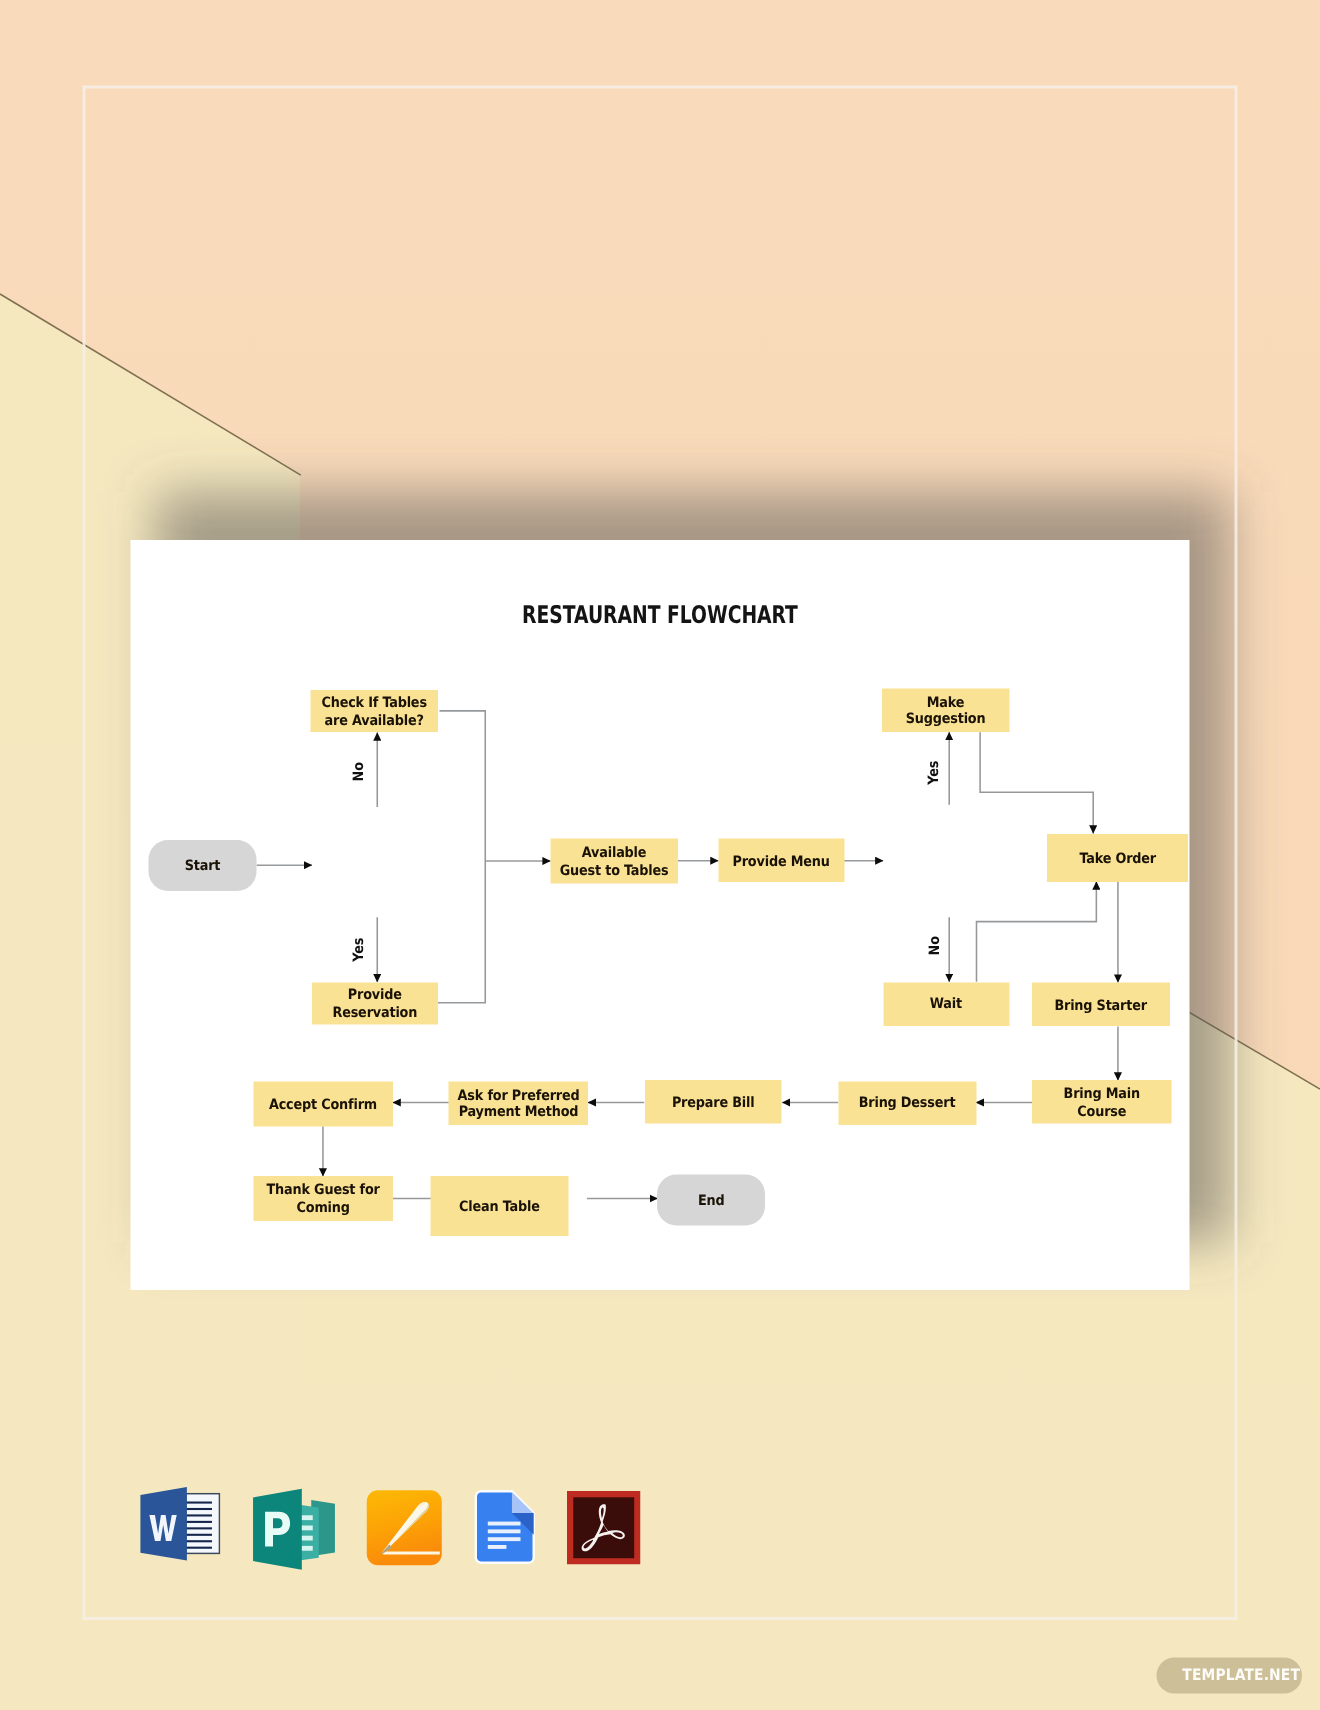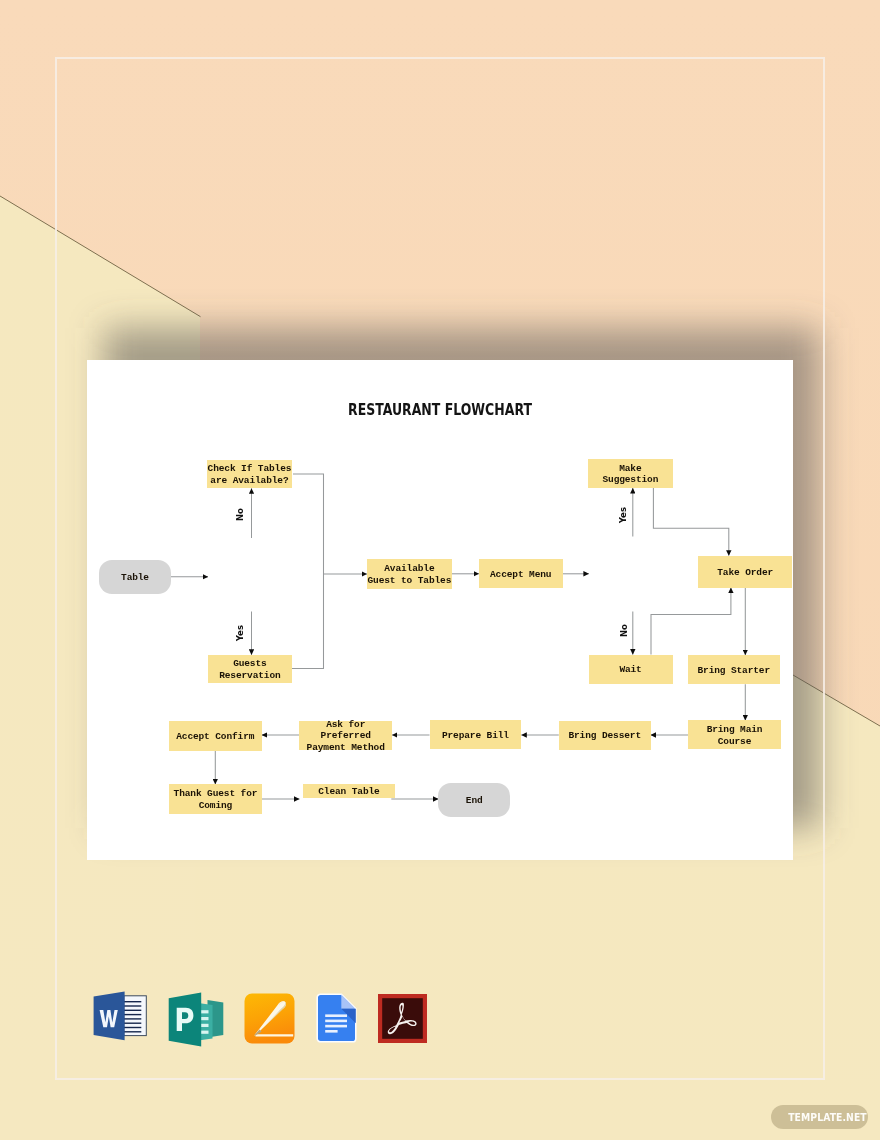--- a/index.html
+++ b/index.html
@@ -4,21 +4,21 @@
 <title>Restaurant Flowchart Template</title>
 <style>
   html,body{margin:0;padding:0;}
   body{width:880px;height:1140px;overflow:hidden;font-family:"DejaVu Sans",sans-serif;font-stretch:condensed;}
   #page{position:relative;width:880px;height:1140px;overflow:hidden;background:#F9D9B8;}
   #bg{position:absolute;inset:0;}
   #frame{position:absolute;left:54.8px;top:56.6px;width:770.4px;height:1023.8px;border:2.3px solid rgba(246,238,230,0.88);box-sizing:border-box;}
   #card{position:absolute;left:87px;top:316px;width:706px;height:500px;background:#fff;margin-top:44px;}
   #chart{position:absolute;inset:0;}
   .ttl{position:absolute;left:0;top:40px;width:706px;text-align:center;font-weight:bold;font-size:16.3px;color:#141414;transform:scaleX(0.853);}
-  .node{position:absolute;box-sizing:border-box;display:flex;align-items:center;justify-content:center;text-align:center;font-weight:bold;color:#1a1206;line-height:1.21;font-family:Liberation Mono, monospace;}
+  .node{position:absolute;box-sizing:border-box;display:flex;align-items:center;justify-content:center;text-align:center;font-weight:bold;color:#1a1206;line-height:1.21;}
   .proc{background:#F9E294;font-size:9.5px;letter-spacing:-0.12px;}
   .term{background:#D6D6D6;border-radius:13px;font-size:9.5px;letter-spacing:-0.12px;}
   .dec{background:transparent;font-size:9.5px;letter-spacing:-0.12px;}
   .dmd{position:absolute;left:0;top:0;width:100%;height:100%;}
   .node>span{position:relative;z-index:2;top:0.9px;}
   .node.shiftup>span{top:-2.6px;}
   .lbl{position:absolute;font-weight:bold;font-size:9.5px;color:#111;writing-mode:vertical-rl;transform:rotate(180deg);line-height:1;}
   #icons{position:absolute;left:88px;top:988px;width:360px;height:62px;}
   .ico{position:absolute;top:0;width:62px;height:62px;}
   #badge{position:absolute;left:770.5px;top:1104.8px;width:97px;height:24px;border-radius:12px;background:rgba(158,143,101,0.45);display:flex;align-items:center;justify-content:flex-end;}
@@ -101,33 +101,33 @@
 
         <path d="M128.3,390.8 L128.3,424.2" marker-end="url(#ah)"></path>
 
         <path d="M175,439 L212.4,439" marker-end="url(#ah)"></path>
 
         <path d="M304.3,439 L351.4,439" marker-end="url(#ah)"></path>
       </g>
     </svg>
 
     <div class="node term" style="left:12px;top:200px;width:72px;height:33.5px">
-        <span>Table</span>
+        <span>Start</span>
       </div>
     <div class="node proc" style="left:119.6px;top:99.5px;width:85.7px;height:28.9px">
         <span><span>Check If Tables</span><br><span>are Available?</span></span>
       </div>
     <div class="node proc" style="left:120.9px;top:294.7px;width:84px;height:28.8px">
-        <span><span>Guests</span><br><span>Reservation</span></span>
+        <span><span>Provide</span><br><span>Reservation</span></span>
       </div>
     <div class="node proc" style="left:280px;top:199px;width:84.8px;height:29.6px">
         <span><span>Available</span><br><span>Guest to Tables</span></span>
       </div>
     <div class="node proc" style="left:391.9px;top:198.6px;width:83.7px;height:29.8px">
-        <span>Accept Menu</span>
+        <span>Provide Menu</span>
       </div>
     <div class="node proc" style="left:501.2px;top:99.1px;width:84.4px;height:29px">
         <span><span>Make</span><br><span>Suggestion</span></span>
       </div>
     <div class="node proc" style="left:611.2px;top:195.6px;width:94px;height:32.1px">
         <span>Take Order</span>
       </div>
     <div class="node proc" style="left:501.5px;top:294.5px;width:84.1px;height:29.2px">
         <span>Wait</span>
       </div>
@@ -145,21 +145,21 @@
       </div>
     <div class="node proc" style="left:212.4px;top:360.7px;width:92.6px;height:29.3px">
         <span><span>Ask for Preferred</span><br><span>Payment Method</span></span>
       </div>
     <div class="node proc" style="left:81.8px;top:361px;width:93px;height:29.8px">
         <span>Accept Confirm</span>
       </div>
     <div class="node proc" style="left:81.9px;top:424.2px;width:93.1px;height:29.6px">
         <span><span>Thank Guest for</span><br><span>Coming</span></span>
       </div>
-    <div class="node proc" style="left:216px;top:424.3px;width:91.9px;height:14px">
+    <div class="node proc" style="left:200px;top:424.3px;width:91.9px;height:40px">
         <span>Clean Table</span>
       </div>
     <div class="node term" style="left:351.4px;top:423px;width:71.6px;height:33.9px">
         <span>End</span>
       </div>
 
     <div class="lbl" style="left:147.5px;top:148.3px;">No</div>
     <div class="lbl" style="left:147.6px;top:264.6px;">Yes</div>
     <div class="lbl" style="left:530.9px;top:146.5px;">Yes</div>
     <div class="lbl" style="left:531.6px;top:264px;">No</div>

